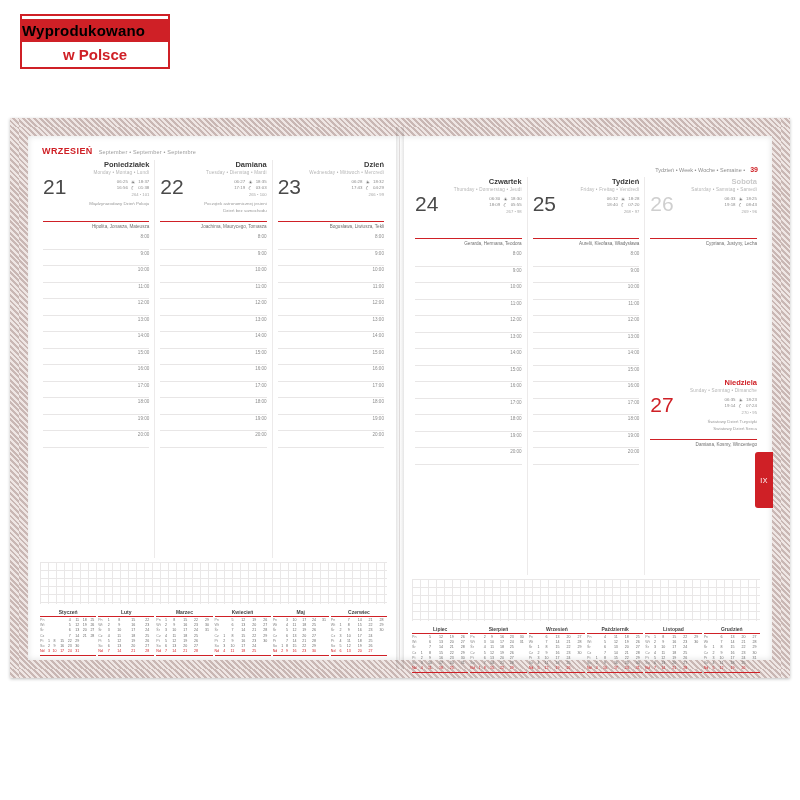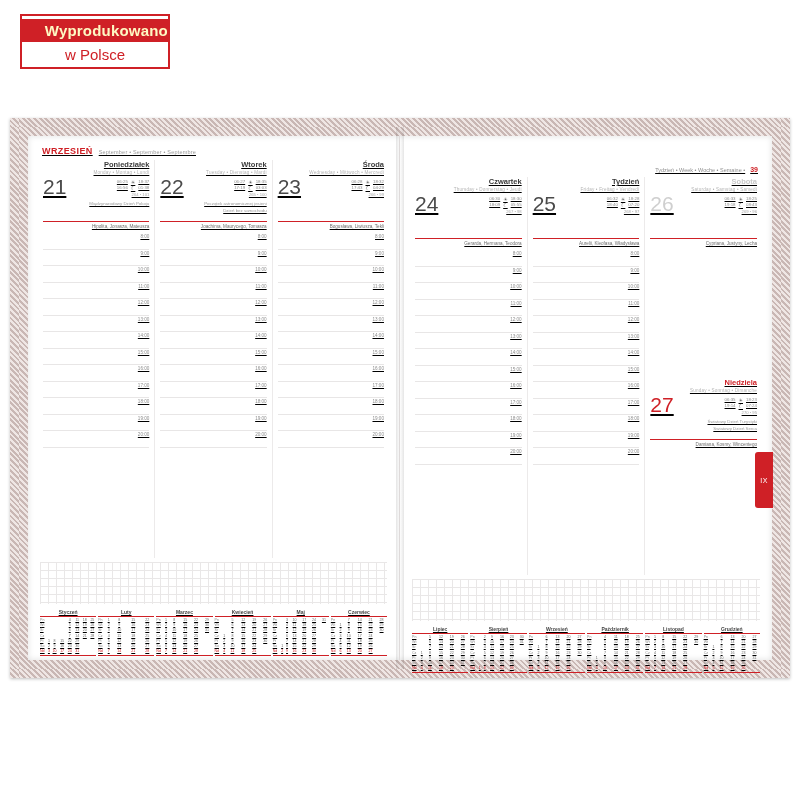--- a/index.html
+++ b/index.html
@@ -10,43 +10,42 @@
     position:relative;overflow:hidden;
   }
   
   .badge{
     position:absolute;left:20px;top:14px;width:150px;height:55px;
     border:2px solid #cf2026;background:#ffffff;
     display:flex;flex-direction:column;align-items:center;justify-content:center;
     box-sizing:border-box;
   }
   .badge .line1{
-    background:#cf2026;color:#fef9c3;font-weight:bold;font-size:15px;
-    width:100%;text-align:right;padding:3px 0 3px 0;box-sizing:border-box;
+    background:#cf2026;color:#000000;font-weight:bold;font-size:15px;
+    width:100%;text-align:left;padding:3px 0 3px 0;box-sizing:border-box;
     letter-spacing:.2px;
   }
   .badge .line2{
-    color:#cf2026;font-weight:normal;font-size:15px;padding:4px 0 2px 0;
+    color:#cf2026;font-weight:bold;font-size:15px;padding:4px 0 2px 0;
   }
   
   .book{
     position:absolute;left:10px;top:118px;width:780px;height:560px;
     background:#fdfdfd;
     border:9px solid transparent;
     box-sizing:border-box;
     box-shadow:0 1px 3px rgba(0,0,0,.25);
     background-image:
       repeating-linear-gradient(45deg,#c9b7b4 0 2px,#efe6e4 2px 4px);
     background-clip:border-box;
   }
   .pages{
     position:absolute;left:9px;top:9px;right:9px;bottom:9px;
     background:#ffffff;display:flex;
     box-shadow:inset 0 0 6px rgba(0,0,0,.12);
-    text-decoration:underline;
   }
   .page{position:relative;height:100%;box-sizing:border-box;padding:8px 10px 6px 10px;}
   .page.left{width:50%;border-right:1px solid #e2dede;}
   .page.right{width:50%;margin-top:20px;}
   .spine{
     position:absolute;left:50%;top:0;bottom:0;width:8px;margin-left:-4px;
     background:linear-gradient(to right,rgba(0,0,0,.10),rgba(0,0,0,.02) 40%,rgba(0,0,0,.02) 60%,rgba(0,0,0,.10));
     pointer-events:none;
   }
   
@@ -152,21 +151,21 @@
               <div class="hour">14:00</div>
               <div class="hour">15:00</div>
               <div class="hour">16:00</div>
               <div class="hour">17:00</div>
               <div class="hour">18:00</div>
               <div class="hour">19:00</div>
               <div class="hour">20:00</div>
             </div>
           </div>
           <div class="daycol">
-            <div class="day-title">Wtorek</div>
+            <div class="day-title">Damiana</div>
             <div class="day-alt">Tuesday • Dienstag • Mardi</div>
             <div class="day-num-row">
               <div class="day-num">22</div>
               <div class="sun-info">
                 <div class="row">
                   <span>06:27</span>
                   <span class="ico">☀</span>
                   <span>18:35</span>
                 </div>
                 <div class="row">
@@ -192,21 +191,21 @@
               <div class="hour">14:00</div>
               <div class="hour">15:00</div>
               <div class="hour">16:00</div>
               <div class="hour">17:00</div>
               <div class="hour">18:00</div>
               <div class="hour">19:00</div>
               <div class="hour">20:00</div>
             </div>
           </div>
           <div class="daycol">
-            <div class="day-title">Środa</div>
+            <div class="day-title">Dzień</div>
             <div class="day-alt">Wednesday • Mittwoch • Mercredi</div>
             <div class="day-num-row">
               <div class="day-num">23</div>
               <div class="sun-info">
                 <div class="row">
                   <span>06:28</span>
                   <span class="ico">☀</span>
                   <span>18:32</span>
                 </div>
                 <div class="row">

